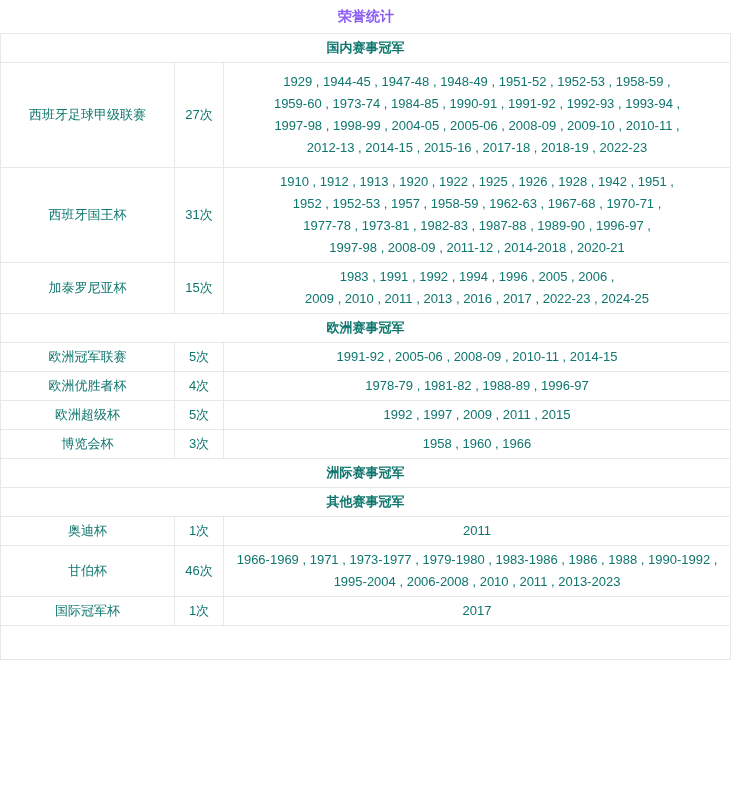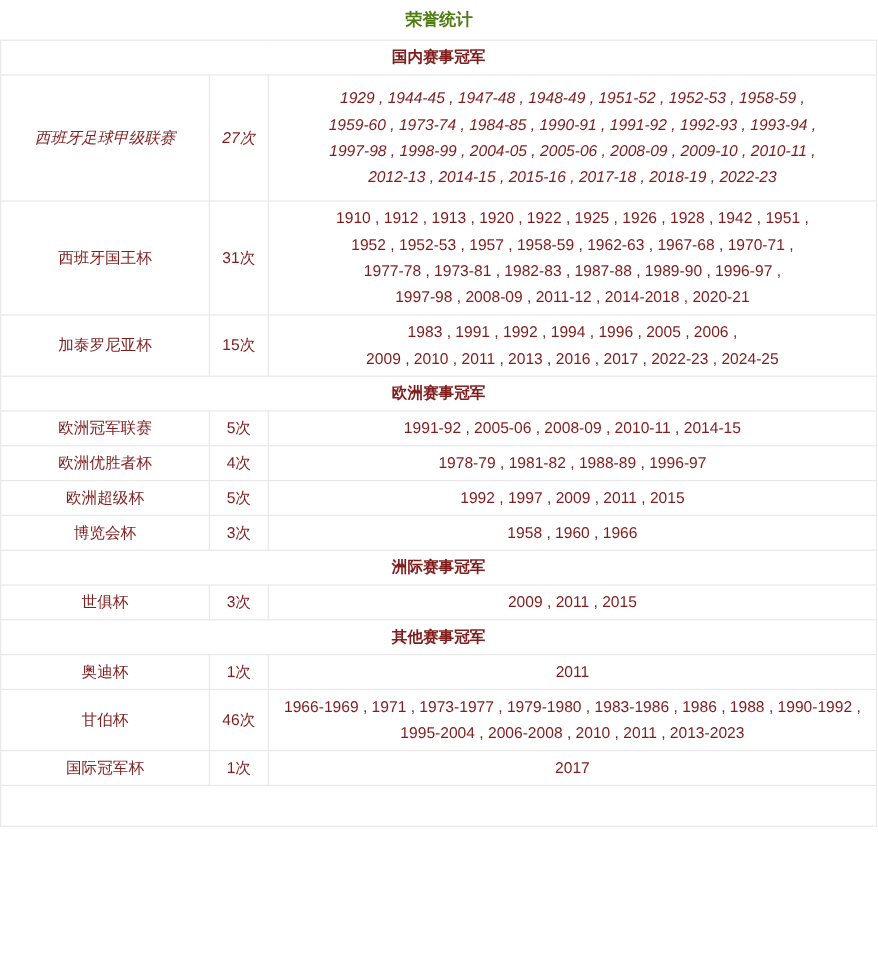--- a/index.html
+++ b/index.html
@@ -5,43 +5,43 @@
   html,body{margin:0;padding:0;background:#fff;}
   body{
     width:732px;height:805px;
     font-family:"Liberation Sans","DejaVu Sans",sans-serif;
     color:#333;
     -webkit-font-smoothing:antialiased;
   }
   .page-title{
     height:33px;line-height:33px;
     text-align:center;
-    font-size:14px;font-weight:bold;color:#4d7c0f;
+    font-size:14px;font-weight:bold;color:#8b5cf6;
   }
   table.honors{
     width:730px;
     border-collapse:collapse;
     table-layout:fixed;
   }
   table.honors td{
     border:1px solid #e8e8e8;
     text-align:center;
     vertical-align:middle;
     font-size:13px;
     line-height:22px;
     padding:3px 8px;
-    color:#7f1d1d;
+    color:#0f766e;
     overflow:hidden;
   }
   td.section-header{
     font-size:14px;
     font-weight:bold;
     color:#333;
   }
-  tr.tall td{padding-top:8px;padding-bottom:8px;font-style:italic;}
+  tr.tall td{padding-top:8px;padding-bottom:8px;}
   td.break-all{word-break:break-all;}
   td.empty-cell{height:27px;padding:0;}
 </style>
 </head>
 <body>
 
 <div class="page-title">荣誉统计</div>
 
 <table class="honors">
   <colgroup>
@@ -111,25 +111,20 @@
     <tr>
       <td>博览会杯</td>
       <td>3次</td>
       <td>1958 , 1960 , 1966</td>
     </tr>
 
     <tr>
       <td colspan="3" class="section-header">洲际赛事冠军</td>
     </tr>
 
-    <tr>
-      <td>世俱杯</td>
-      <td>3次</td>
-      <td>2009 , 2011 , 2015</td>
-    </tr>
 
     <tr>
       <td colspan="3" class="section-header">其他赛事冠军</td>
     </tr>
 
 
     <tr>
       <td>奥迪杯</td>
       <td>1次</td>
       <td>2011</td>

